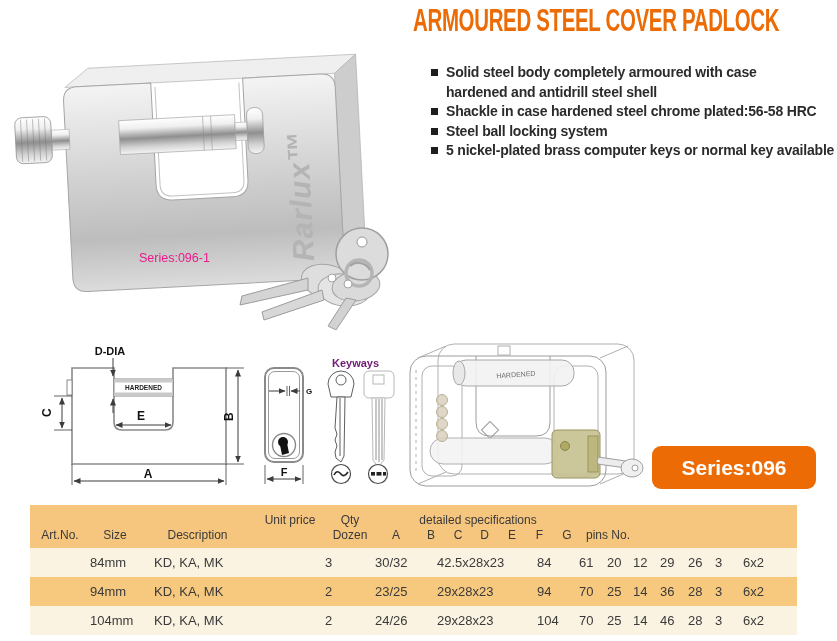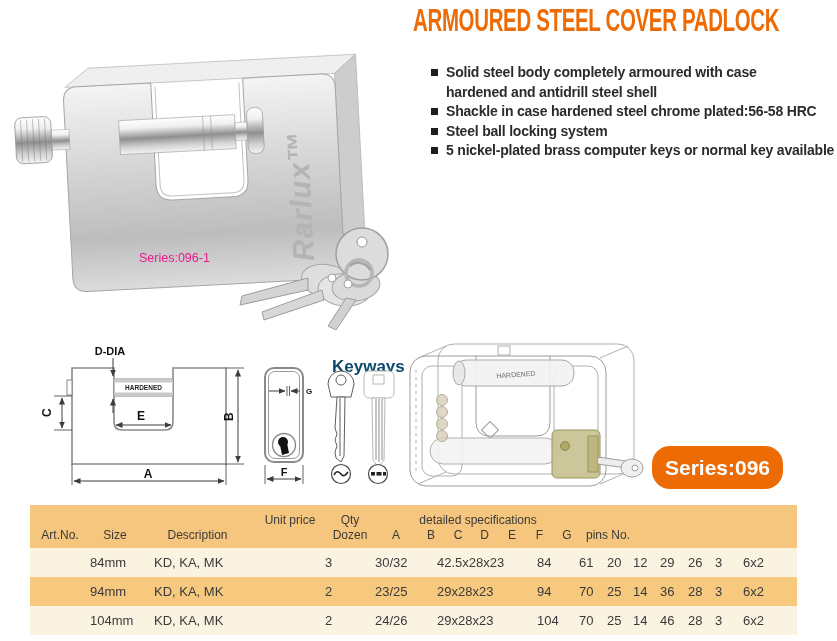--- a/index.html
+++ b/index.html
@@ -22,25 +22,25 @@
   .features .ftext { font-size:14px; font-weight:bold; color:#2b2b2b; line-height:19.5px; letter-spacing:-0.2px; }
   .features .ftext span { display:block; white-space:nowrap; }
 
   
   .series1-label {
     position:absolute; left:99px; top:251px;
     font-size:12.5px; font-weight:normal; color:var(--magenta);margin-left:40px;
   }
 
   
-  .keyways-title { position:absolute; left:332px; top:357px; font-size:17px; font-weight:bold; color:#0c4a6e; }
+  .keyways-title { position:absolute; left:332px; top:357px; font-size:11px; font-weight:bold; color:#701a75; }
 
   .series-badge {
-    position:absolute; left:652px; top:446px; width:131px; height:43px;
-    background:var(--accent-orange); border-radius:18px;
+    position:absolute; left:652px; top:446px; width:164px; height:43px;
+    background:var(--accent-orange); border-radius:9px;
     color:var(--badge-text); font-size:21px; font-weight:bold;
     text-align:center; line-height:43px;
   }
 
   
   .spec-table { position:absolute; left:30px; top:505px; width:767px; color:var(--text-dark); }
   .thead { display:flex; background:var(--table-header-bg); height:43px; align-items:flex-end; }
   .hc { display:flex; flex-direction:column; justify-content:flex-start; text-align:center; font-size:12px; padding-bottom:5px; }
   .hl { display:block; height:15px; line-height:15px; }
   .specletters { display:flex; height:15px; line-height:15px; }

